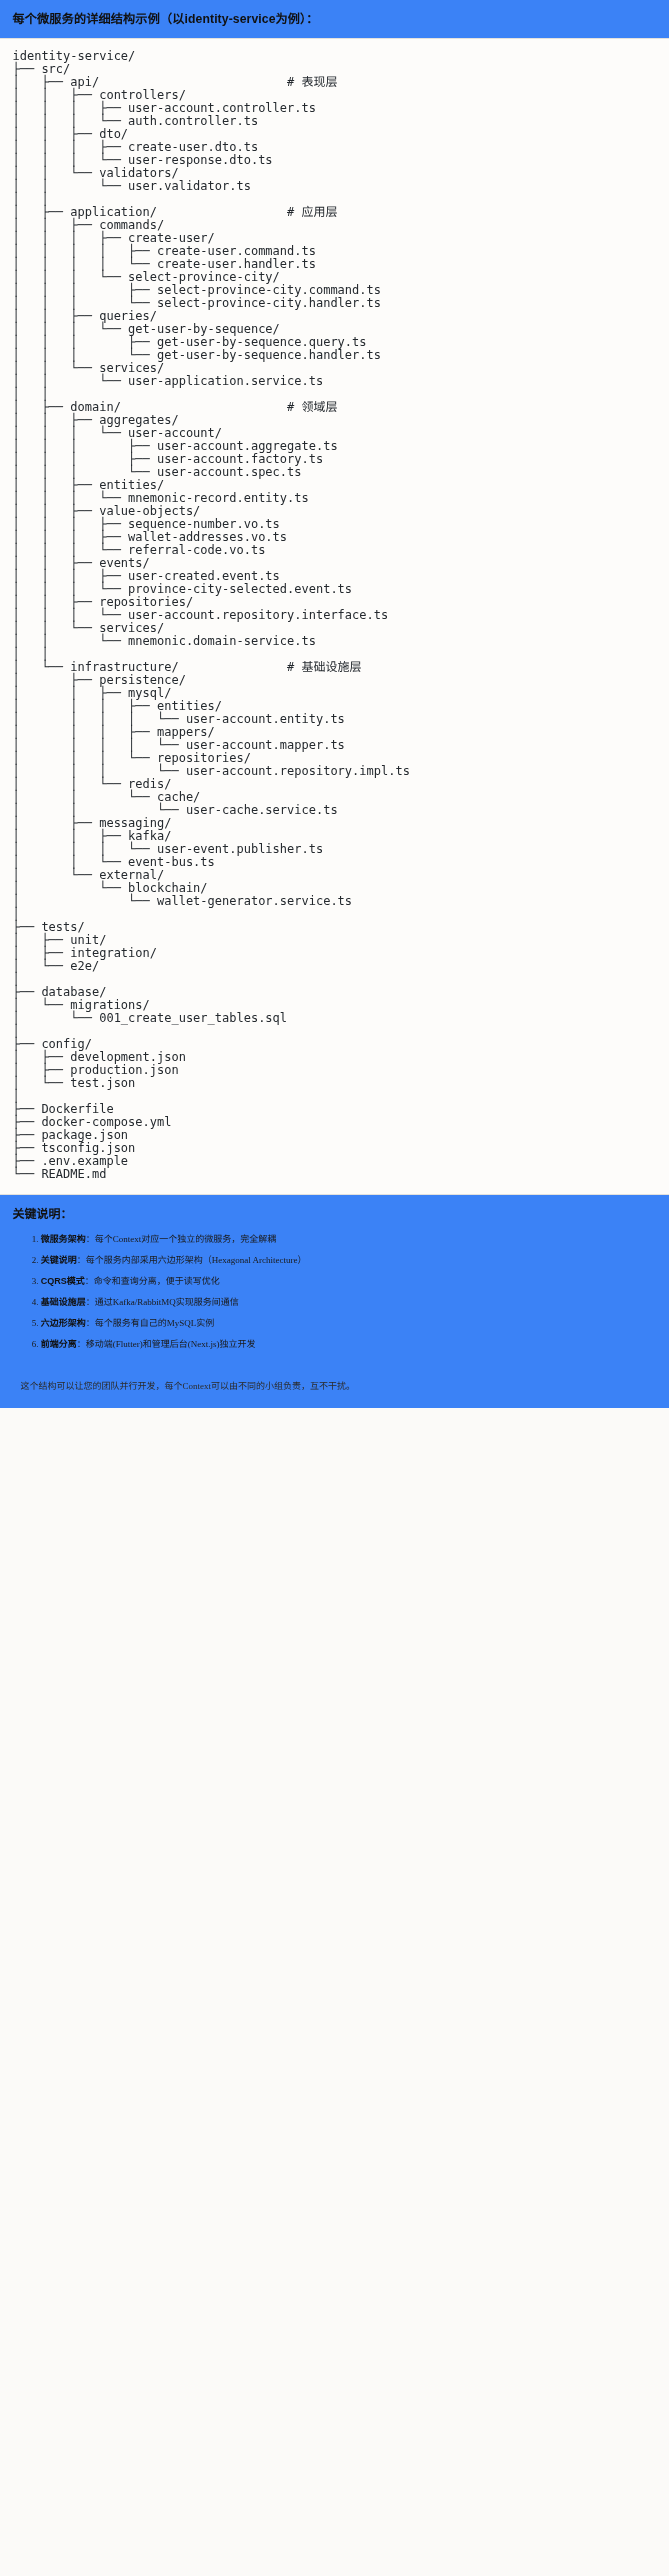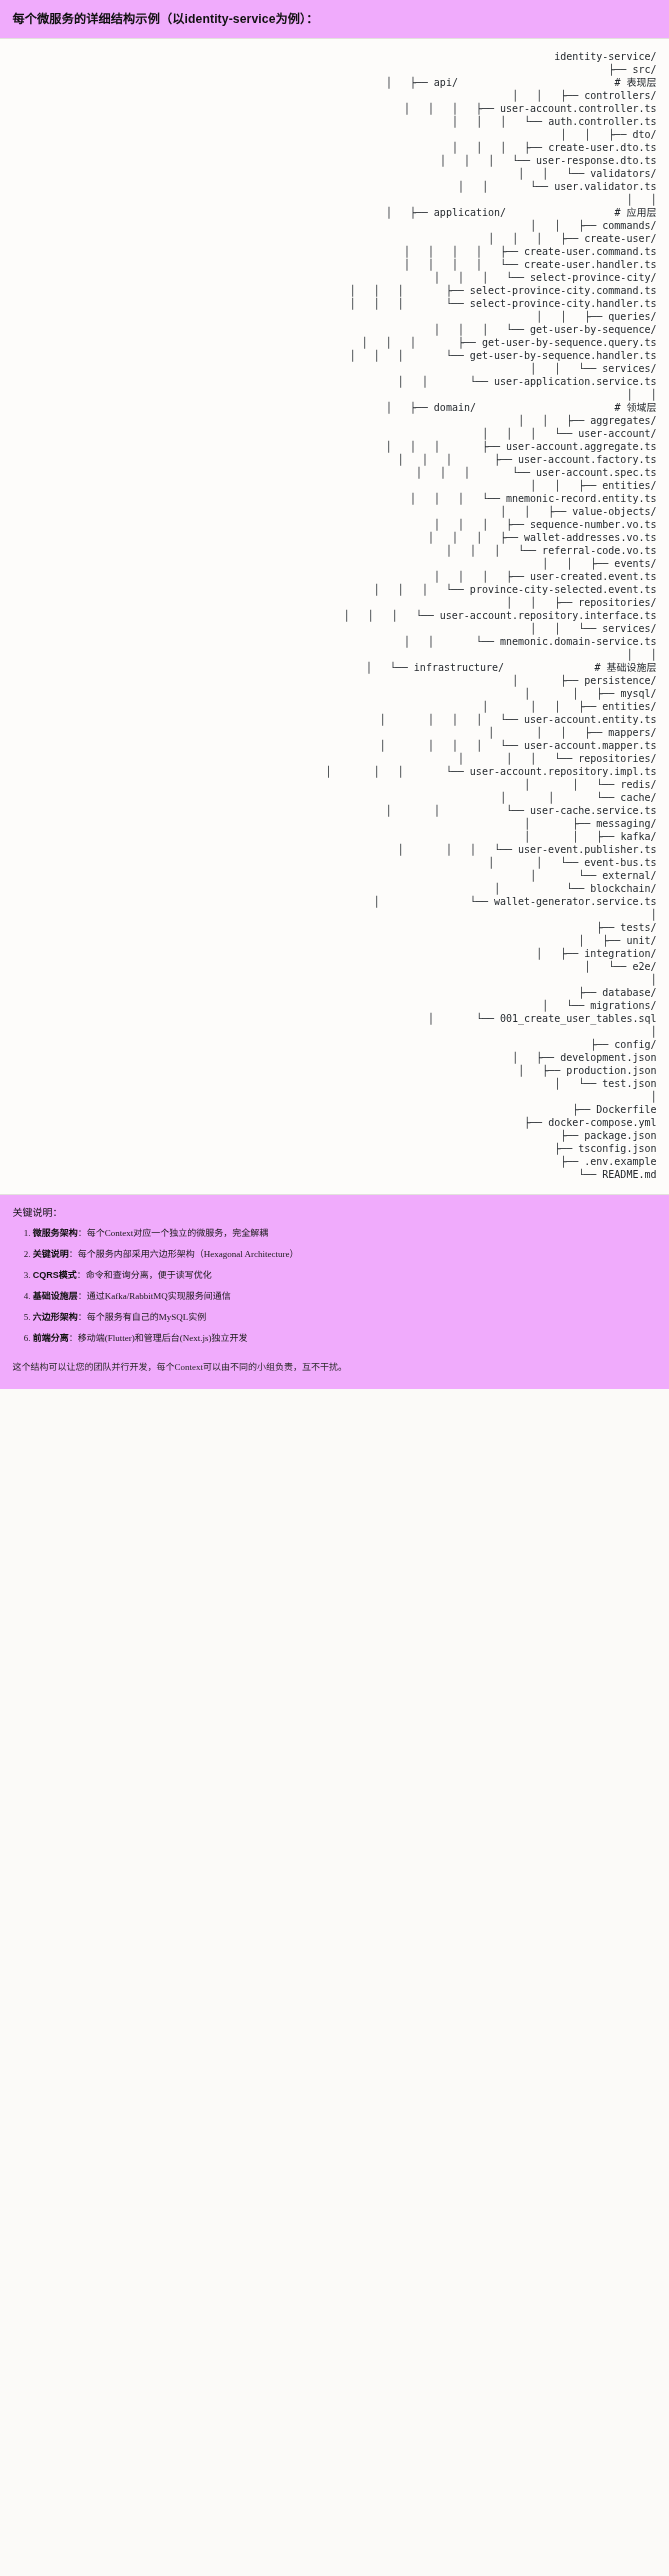--- a/index.html
+++ b/index.html
@@ -11,21 +11,21 @@
     width: 669px;
     background: #fbfaf8;
     font-family: "Liberation Serif", "DejaVu Serif", serif;
     color: #1a1a1a;
     -webkit-font-smoothing: antialiased;
   }
   .page {
     width: 669px;
     box-sizing: border-box;
     padding: 0;
-    background: #f0abfc;
+    background: #3b82f6;
   }
   .doc-title {
     font-family: "Liberation Sans", "DejaVu Sans", sans-serif;
     font-weight: bold;
     font-size: 12.2px;
     line-height: 1.4;
     color: #111111;
     padding: 11.3px 12.5px 10px 12.5px;
     margin: 0;
     letter-spacing: 0.1px;
@@ -40,41 +40,40 @@
   .code-block {
     background: #fdfcfa;
     padding: 11.3px 12.5px 12.5px 12.5px;
     margin: 0;
     overflow: hidden;
   }
   pre.tree {
     margin: 0;
     padding: 0;
     font-family: "DejaVu Sans Mono", "Liberation Mono", monospace;
-    font-size: 10px;
+    font-size: 12px;
     line-height: 13px;
     color: #24292e;
     white-space: pre;
     letter-spacing: 0px;
     tab-size: 4;
-    text-align: right;
   }
   .notes {
     padding: 10px 12.5px 3.8px 12.5px;
   }
   .notes-title {
     font-family: "Liberation Sans", "DejaVu Sans", sans-serif;
-    font-weight: normal;
-    font-size: 10px;
+    font-weight: bold;
+    font-size: 12px;
     color: #111111;
     margin: 0 0 7.5px 0;
     padding: 0;
   }
   ol.key-list {
-    margin: 4px;
+    margin: 12px;
     padding: 0 0 0 16.3px;
     list-style: decimal;
   }
   ol.key-list > li {
     font-family: "Liberation Serif", "DejaVu Serif", serif;
     font-size: 9px;
     line-height: 1.5;
     margin: 0 0 7.5px 0;
     color: #1a1a1a;
   }
@@ -91,21 +90,21 @@
   }
   .k-desc {
     color: #1a1a1a;
   }
   .closing {
     font-family: "Liberation Serif", "DejaVu Serif", serif;
     font-size: 9px;
     line-height: 1.6;
     color: #2b2b2b;
     padding: 3.8px 12.5px 13.8px 12.5px;
-    margin: 0;
+    margin: 8px;
   }
 </style>
 </head>
 <body>
 
 <div class="page">
 
   <h1 class="doc-title">每个微服务的详细结构示例（以identity-service为例）：</h1>
 
   <hr class="rule">

